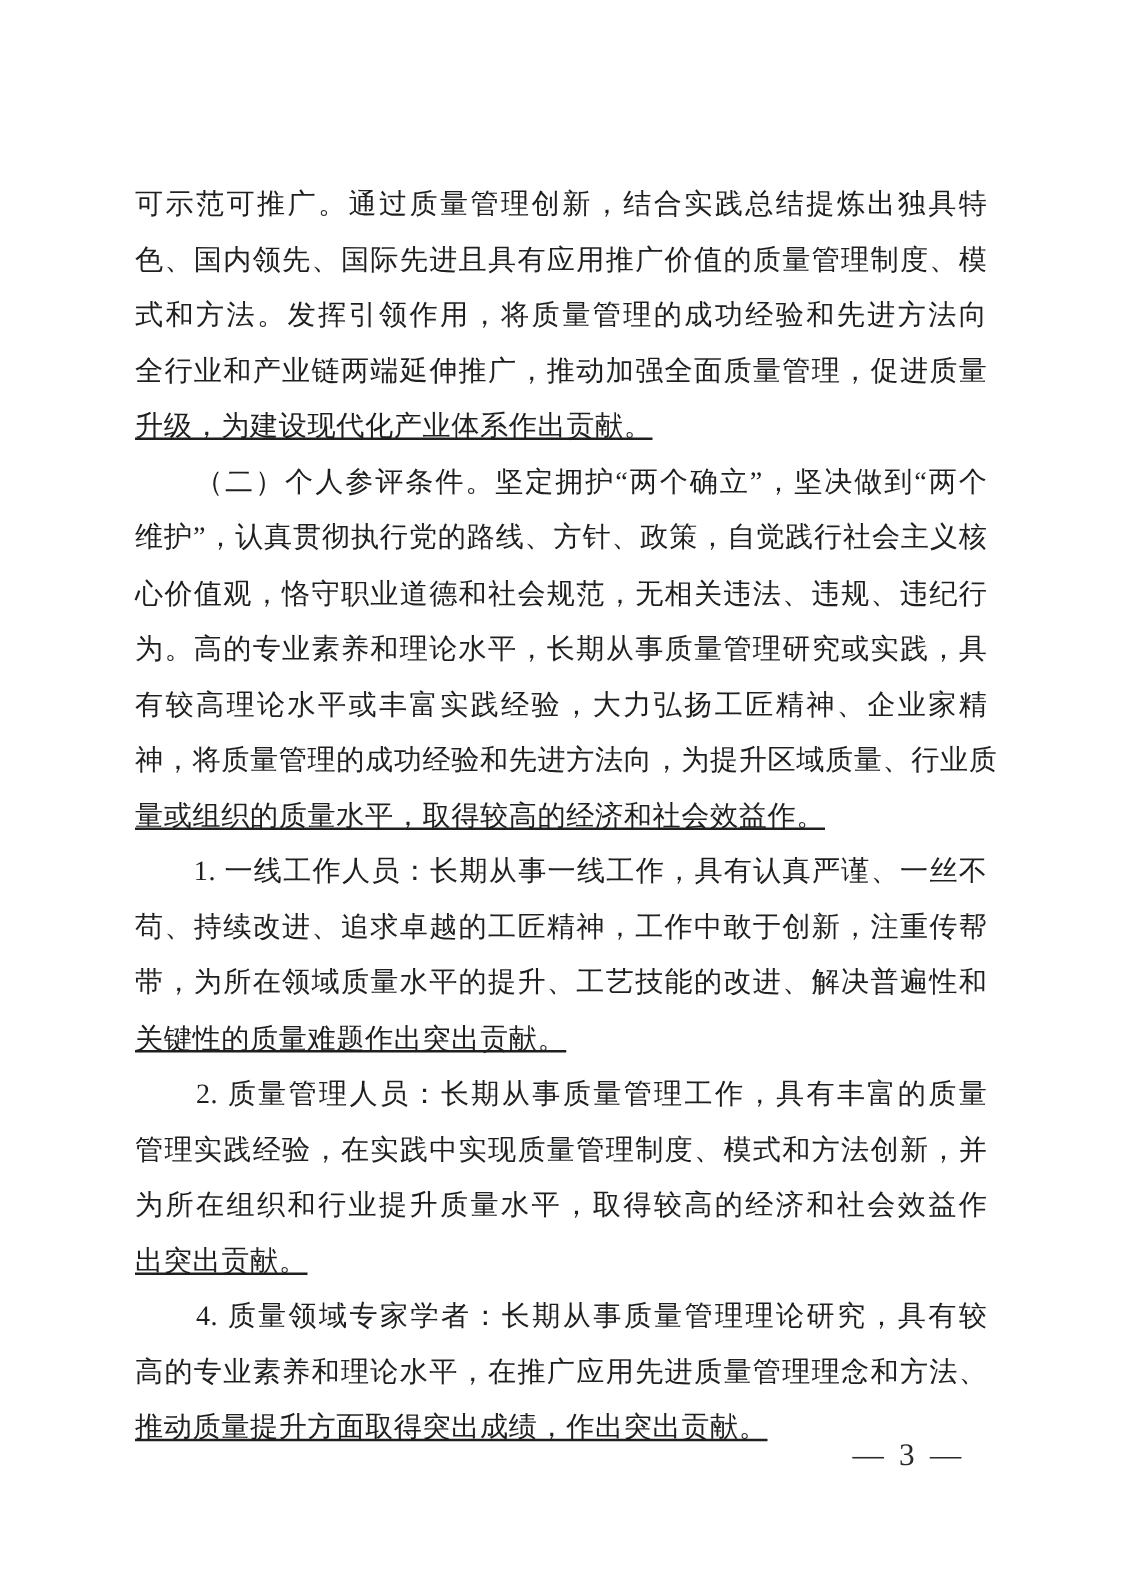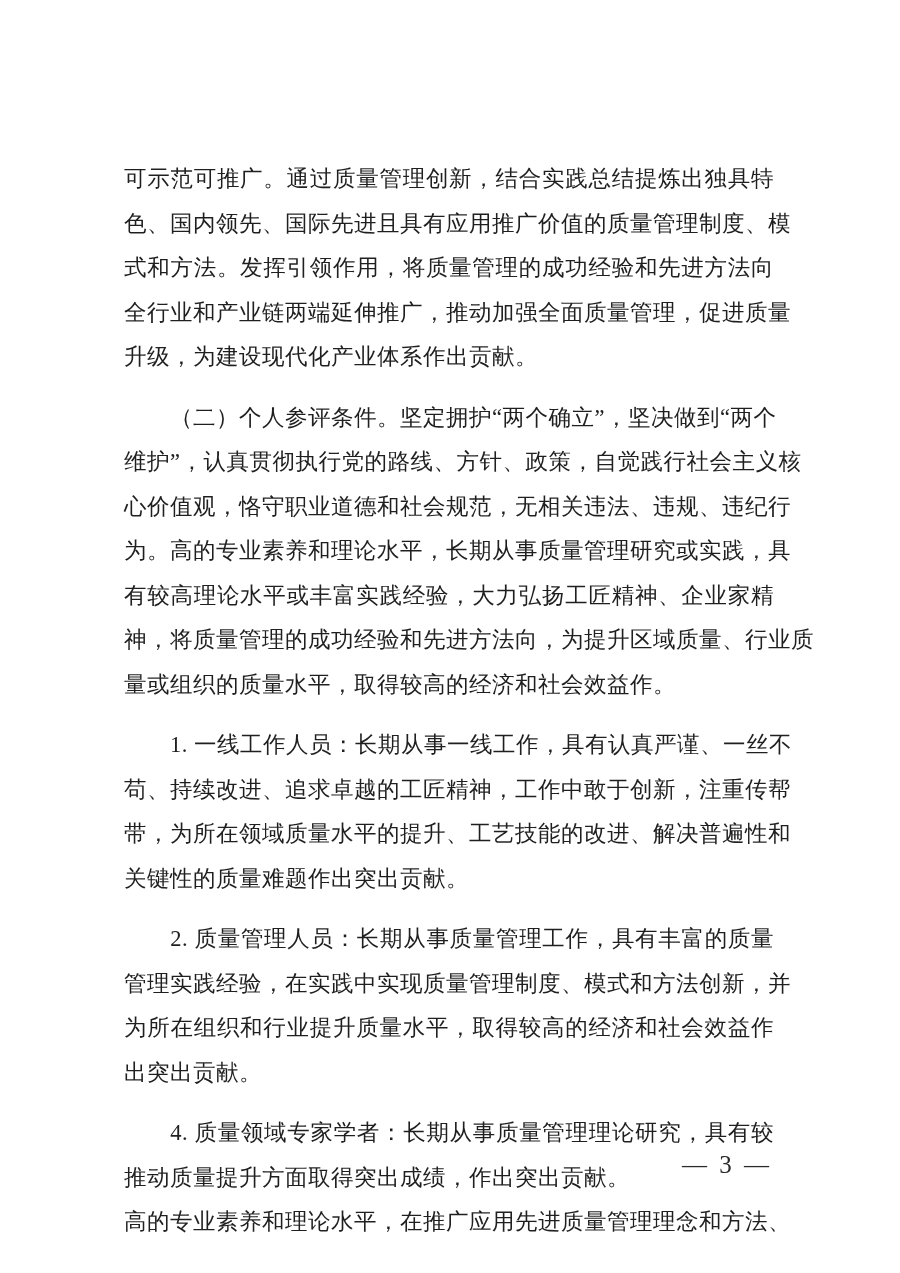--- a/index.html
+++ b/index.html
@@ -16,35 +16,36 @@
     color: #1f1f1f;
     overflow: hidden;
   }
   .content {
     position: absolute;
     left: 108px;
     top: 141px;
     width: 682px;
   }
   .para {
-    margin: 16px;
+    margin: 0;
     padding: 0;
   }
   .line {
     font-size: 22.5px;
     line-height: 44.5px;
     height: 44.5px;
     text-align: justify;
     text-align-last: justify;
     letter-spacing: 0.5px;
     white-space: nowrap;
     overflow: visible;
   }
   .line.last {
     text-align-last: left;
+    text-decoration: underline;
   }
   .page-number {
     position: absolute;
     top: 1150px;
     right: 128px;
     font-size: 25px;
     line-height: 30px;
     letter-spacing: 3px;
     color: #2a2a2a;
   }
@@ -82,20 +83,20 @@
 
     <div class="para">
       <div class="line">　　2. 质量管理人员：长期从事质量管理工作，具有丰富的质量</div>
       <div class="line">管理实践经验，在实践中实现质量管理制度、模式和方法创新，并</div>
       <div class="line">为所在组织和行业提升质量水平，取得较高的经济和社会效益作</div>
       <div class="line last">出突出贡献。</div>
     </div>
 
     <div class="para">
       <div class="line">　　4. 质量领域专家学者：长期从事质量管理理论研究，具有较</div>
+      <div class="line">高的专业素养和理论水平，在推广应用先进质量管理理念和方法、</div>
       <div class="line last">推动质量提升方面取得突出成绩，作出突出贡献。</div>
-      <div class="line">高的专业素养和理论水平，在推广应用先进质量管理理念和方法、</div>
     </div>
 
   </div>
 
   <div class="page-number">— 3 —</div>
 </div>
 
 </body></html>

